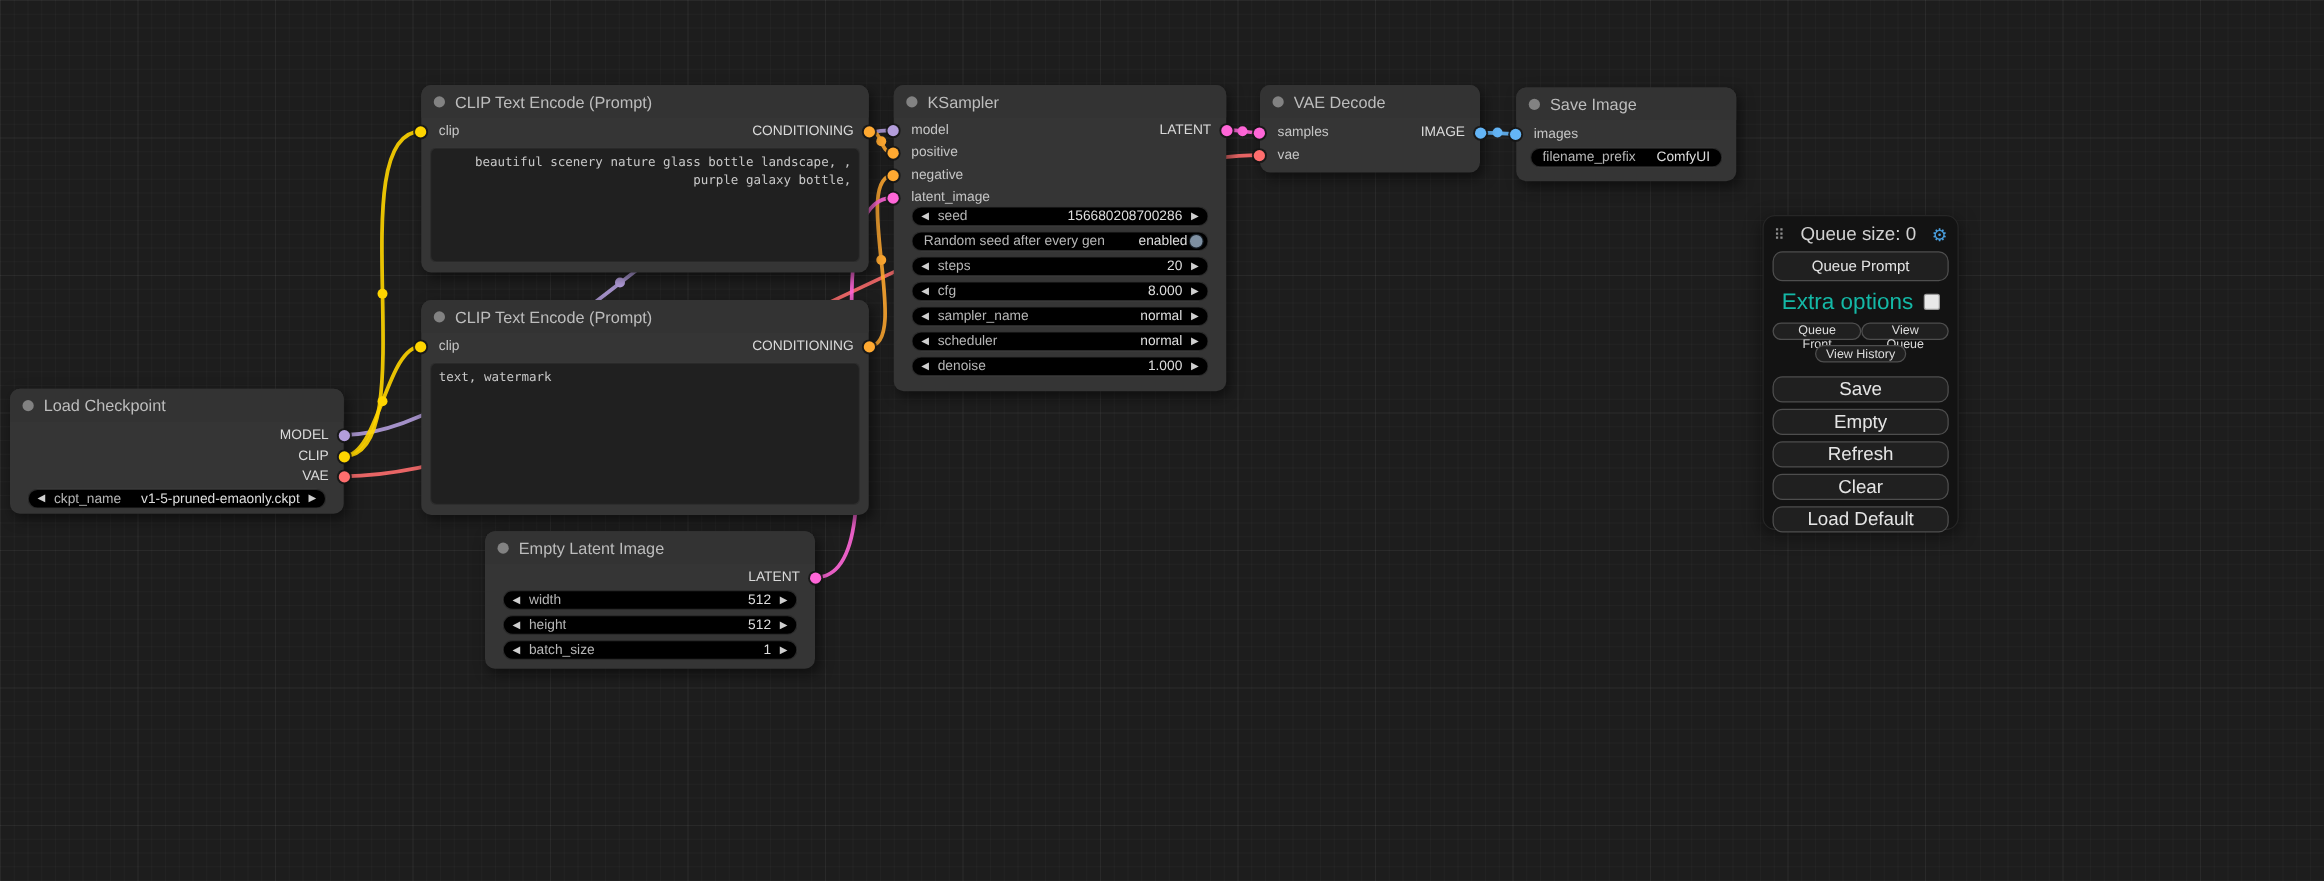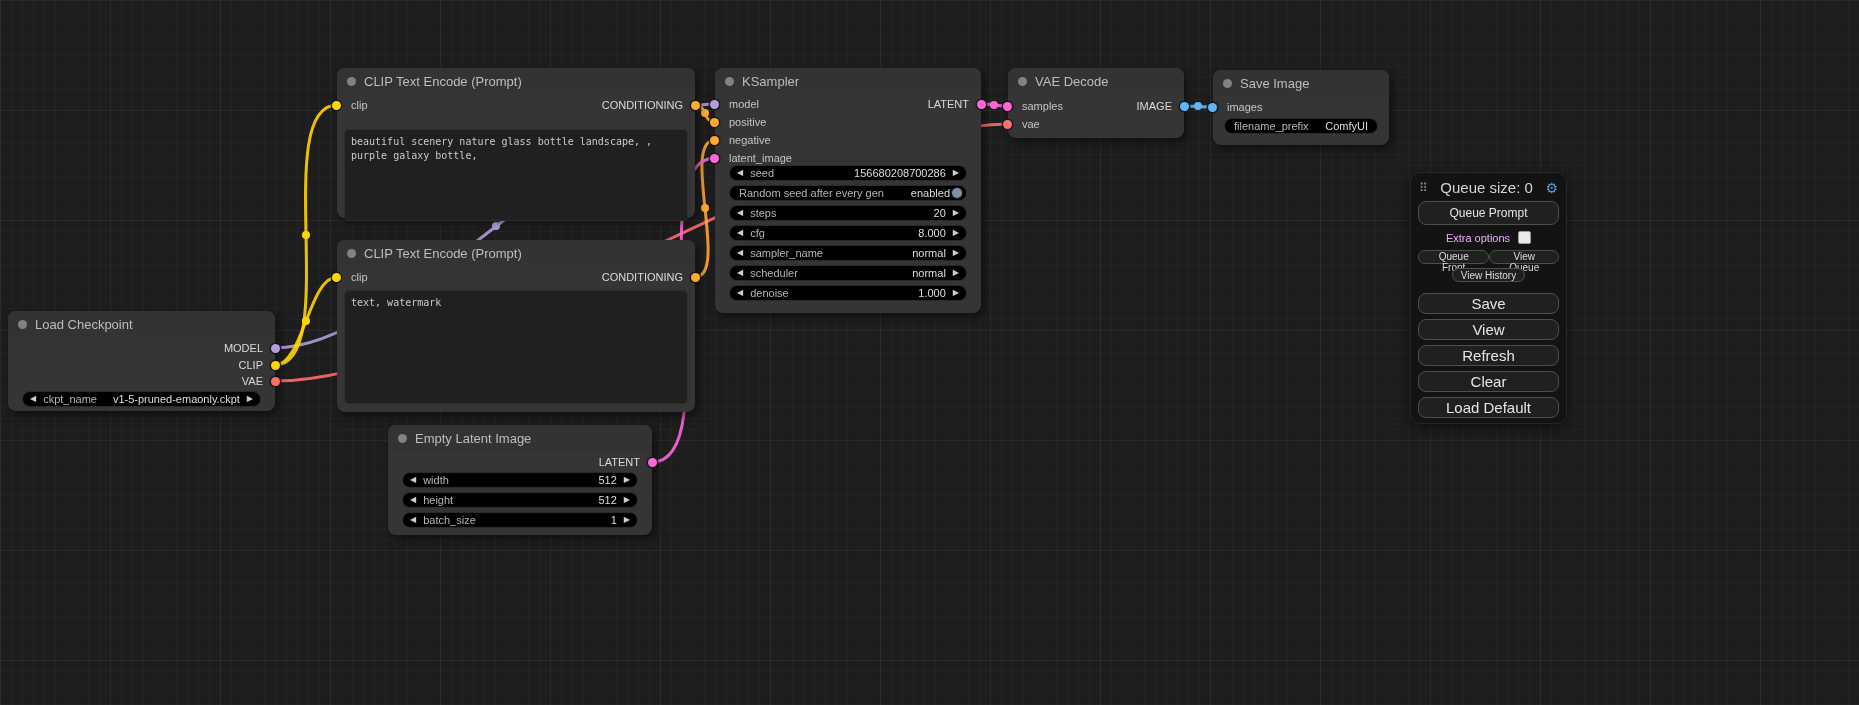--- a/index.html
+++ b/index.html
@@ -45,21 +45,21 @@
     background:#131313;border:1px solid #262626;border-radius:10px;box-sizing:border-box;
     padding:5px 7px;box-shadow:0 4px 14px rgba(0,0,0,.5);}
   .qp-header{display:flex;align-items:center;gap:6px;padding:1px 1px 3px;}
   .drag{color:#8d8d8d;font-size:12px;}
   .qsize{flex:1;text-align:center;color:#d2d2d2;font-size:15px;}
   .gear{color:#4aa0e0;font-size:14px;}
   .qbtn{display:block;width:100%;background:#202020;border:1px solid #4e4e4e;border-radius:8px;
     color:#e5e5e5;font-family:"Liberation Sans",sans-serif;cursor:pointer;box-sizing:border-box;}
   .qbtn.big{height:24px;font-size:12px;margin:2px 0 6px;}
   .extra-row{display:flex;justify-content:center;align-items:center;gap:8px;margin:3px 0 6px;
-    color:#f0abfc;font-size:11px;}
+    color:#14b8a6;font-size:18px;}
   .checkbox{width:11px;height:11px;background:#e9e9e9;border:1px solid #9a9a9a;border-radius:2px;display:inline-block;}
   .small-row{display:flex;justify-content:space-between;margin-bottom:4px;}
   .small-row.center{justify-content:center;}
   .qbtn.small{width:auto;height:14px;font-size:10px;padding:0 8px;border-radius:8px;line-height:11px;color:#dcdcdc;}
   .qbtn.med{height:21px;font-size:15px;margin-top:5px;}
   .qbtn.med.first{margin-top:11px;}
 </style>
 </head>
 <body>
 
@@ -107,21 +107,21 @@
 
   <div class="node" style="left:337px;top:68px;width:358px;height:150px;">
     <div class="node-title">
       <span class="title-dot"></span>
       <span>CLIP Text Encode (Prompt)</span>
     </div>
     <div class="slot-label in" style="top:30px">clip</div>
     <div class="dot in clipc" style="top:32.5px"></div>
     <div class="slot-label out" style="top:30px">CONDITIONING</div>
     <div class="dot out cond" style="top:32.5px"></div>
-    <div class="prompt-box" style="top:61px;height:92px;">beautiful scenery nature glass bottle landscape, , purple galaxy bottle,</div>
+    <div class="prompt-box" style="top:50px;height:92px;text-align:right;">beautiful scenery nature glass bottle landscape, , purple galaxy bottle,</div>
   </div>
 
   <div class="node" style="left:337px;top:240px;width:358px;height:172px;">
     <div class="node-title">
       <span class="title-dot"></span>
       <span>CLIP Text Encode (Prompt)</span>
     </div>
     <div class="slot-label in" style="top:30px">clip</div>
     <div class="dot in clipc" style="top:32.5px"></div>
     <div class="slot-label out" style="top:30px">CONDITIONING</div>
@@ -253,19 +253,19 @@
       <span class="checkbox"></span>
     </div>
     <div class="small-row">
       <button class="qbtn small">Queue Front</button>
       <button class="qbtn small">View Queue</button>
     </div>
     <div class="small-row center">
       <button class="qbtn small">View History</button>
     </div>
     <button class="qbtn med first">Save</button>
-    <button class="qbtn med">View</button>
+    <button class="qbtn med">Empty</button>
     <button class="qbtn med">Refresh</button>
     <button class="qbtn med">Clear</button>
     <button class="qbtn med">Load Default</button>
   </div>
 
 </div>
 
 </body></html>

